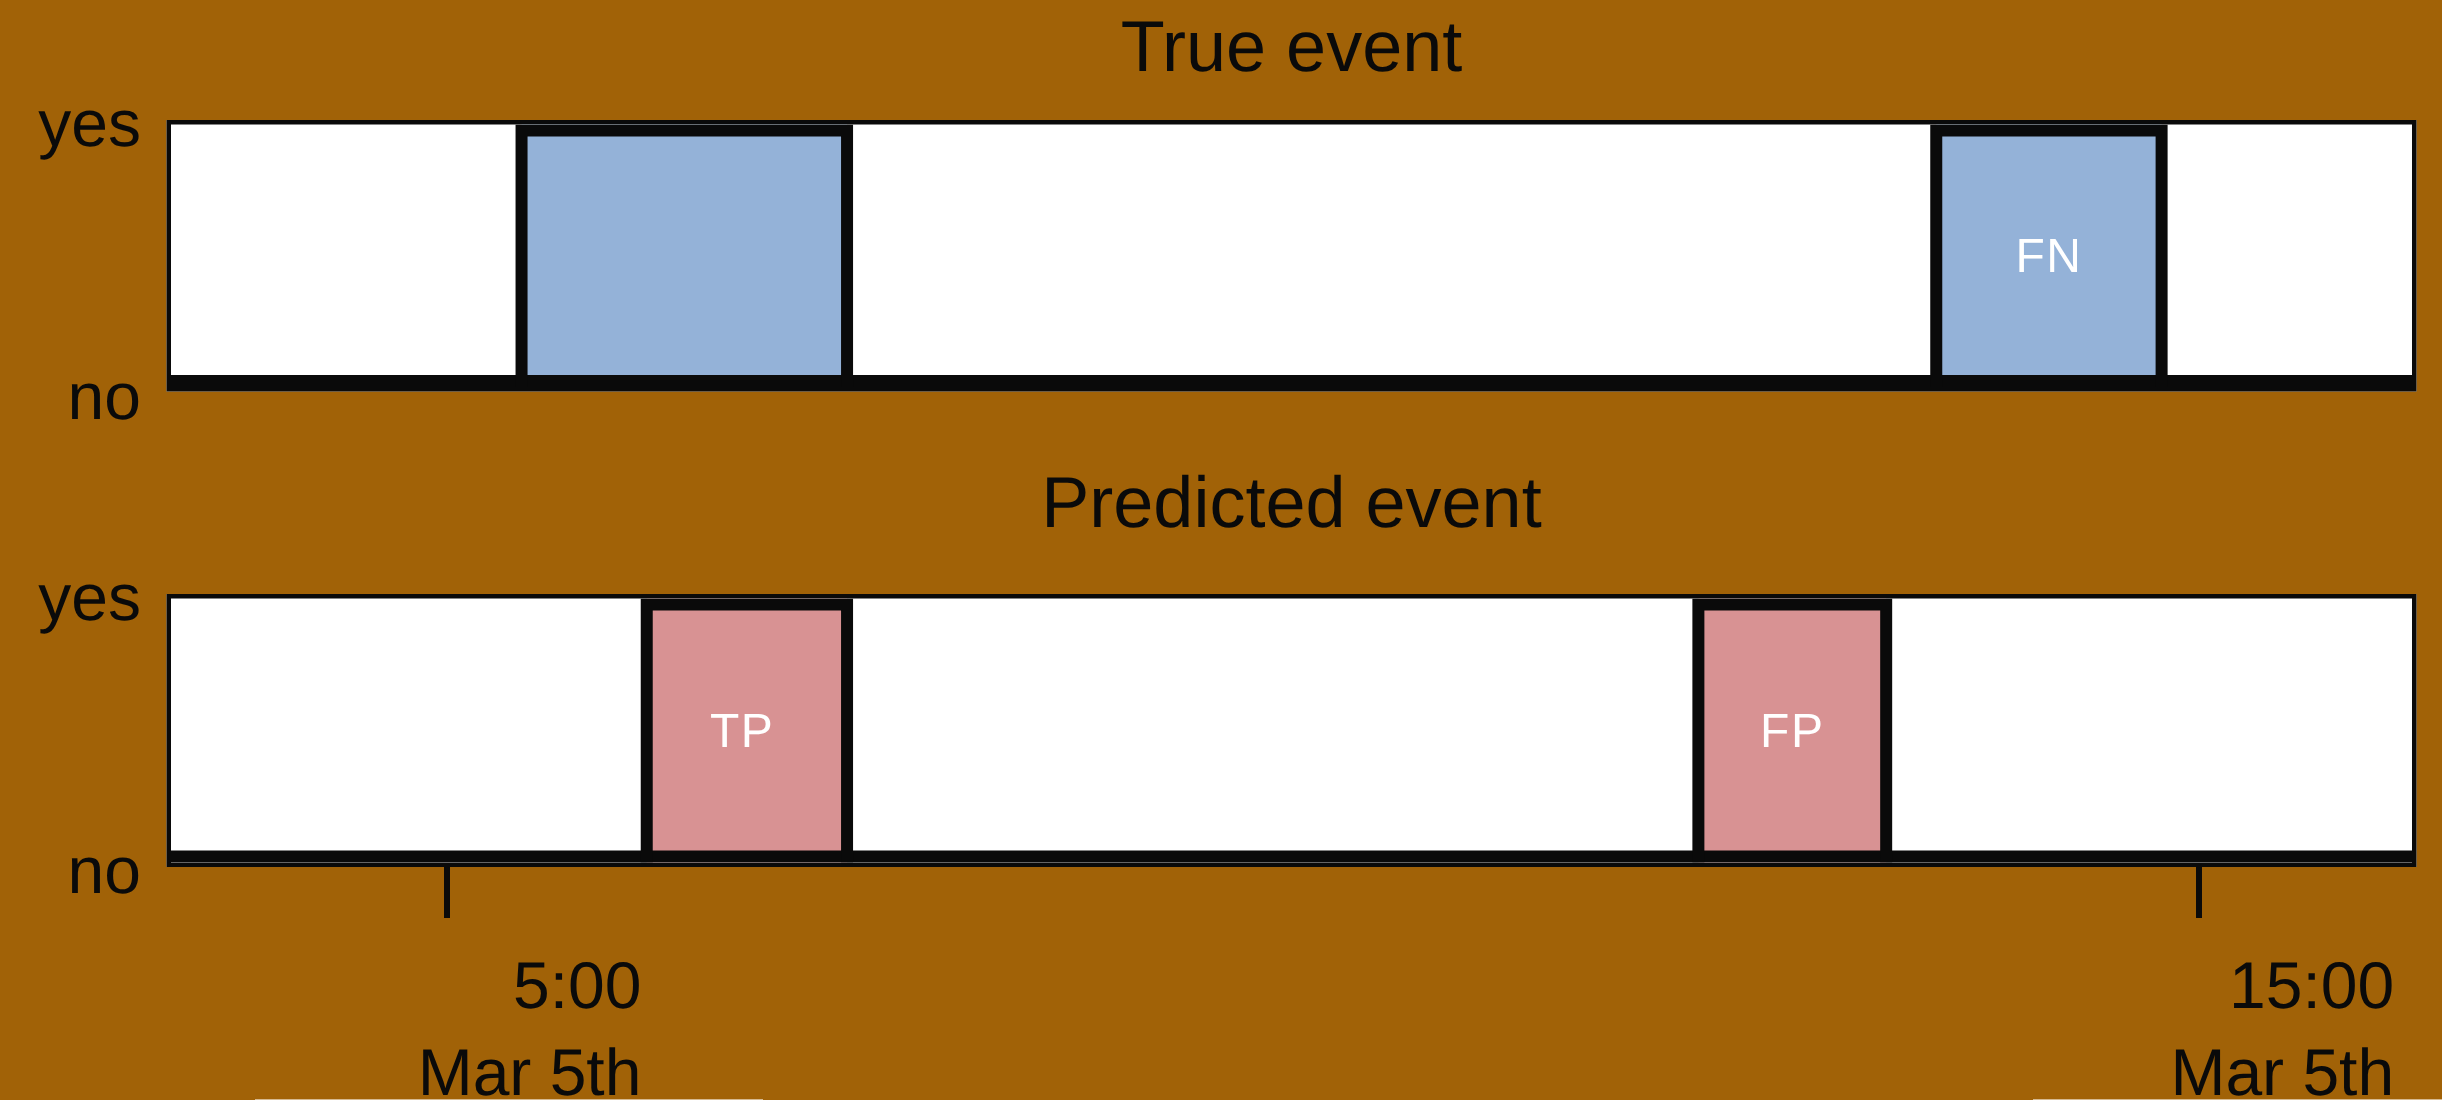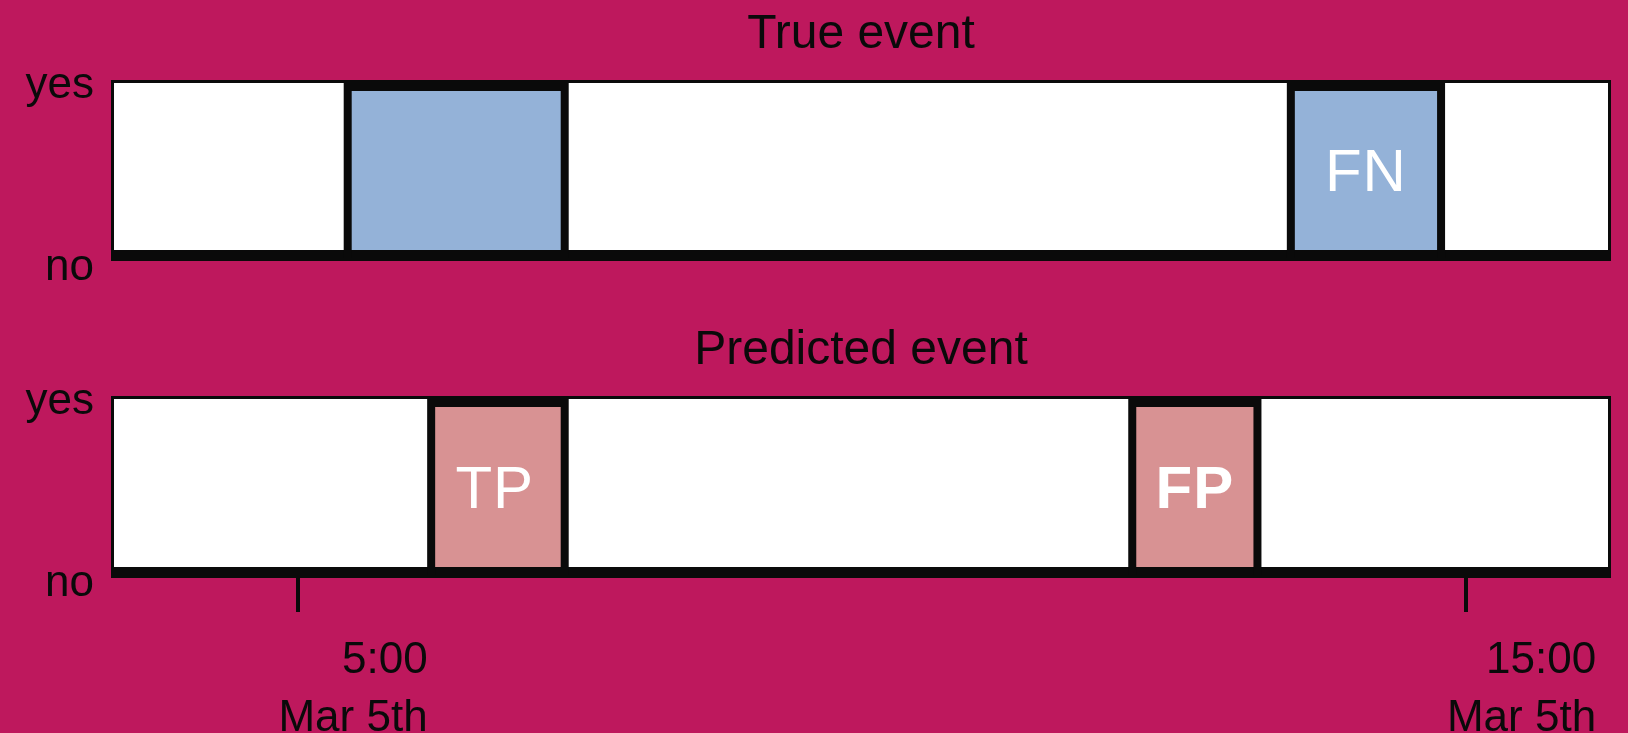--- a/index.html
+++ b/index.html
@@ -1,43 +1,43 @@
 <!DOCTYPE html>
 <html><head>
 <meta charset="utf-8">
 <style>
   html,body{margin:0;padding:0;background:#ffffff;}
   .figure{
-    position:relative;width:1628px;height:733px;background:#be185d;
+    position:relative;width:1628px;height:733px;background:#a16207;
     font-family:"Liberation Sans", sans-serif;color:#0a0a0a;overflow:hidden;
   }
   .chart{position:absolute;inset:0;}
   .chart-title{
     position:absolute;left:111px;width:1500px;text-align:center;
     font-size:48px;line-height:1.1;white-space:nowrap;
   }
   #chart-0 .chart-title{top:6px;}
-  #chart-1 .chart-title{top:322px;}
+  #chart-1 .chart-title{top:310px;}
   .plot{
     position:absolute;box-sizing:border-box;background:#ffffff;
     border:3px solid #0a0a0a;
   }
   .plot svg{position:absolute;left:0;top:0;display:block;}
   .ylabel{
     position:absolute;left:0;width:94px;height:50px;text-align:right;
     font-size:44px;display:flex;align-items:center;justify-content:flex-end;
     line-height:1;
   }
   .ylabel-c0-yes{top:58px;}
   .ylabel-c0-no{top:240px;}
   .ylabel-c1-yes{top:374px;}
   .ylabel-c1-no{top:556px;}
   .event-label{
     position:absolute;top:0;height:100%;display:flex;align-items:center;
-    justify-content:center;font-size:60px;letter-spacing:1px;
+    justify-content:center;font-size:32px;letter-spacing:1px;
   }
   .x-tick{position:absolute;width:4px;height:34px;background:#0a0a0a;}
   .x-tick-label{
     position:absolute;width:260px;text-align:right;font-size:44px;
     line-height:1.32;
     margin-top:15px;
   }
   .x-tick-label div{white-space:nowrap;}
 </style>
 </head>
@@ -67,21 +67,21 @@
     <div class="ylabel ylabel-c1-no">no</div>
     <div class="plot" style="left: 111px; top: 396px; width: 1500px; height: 182px;">
         <svg width="1494" height="176" viewBox="0 0 1494 176">
           <rect x="317.16201117318434" y="0" width="133.54189944134083" height="176" fill="#d89293"></rect>
           <rect x="1018.2569832402236" y="0" width="125.19553072625683" height="176" fill="#d89293"></rect>
           <path d="M 0 172 H 1494" stroke="#0a0a0a" stroke-width="8" fill="none"></path>
           <path d="M 317.16201117318434 176 V 4 H 450.70391061452517 V 176" stroke="#0a0a0a" stroke-width="8" fill="none"></path>
           <path d="M 1018.2569832402236 176 V 4 H 1143.4525139664804 V 176" stroke="#0a0a0a" stroke-width="8" fill="none"></path>
         </svg>
         <div class="event-label" style="left: 314px; width: 133.542px; color: rgb(255, 255, 255);">TP</div>
-        <div class="event-label" style="left: 1018.26px; width: 125.196px; color: rgb(255, 255, 255); font-weight: bold;">FP</div>
+        <div class="event-label" style="left: 1018.26px; width: 125.196px; color: rgb(255, 255, 255);">FP</div>
       </div>
   <div class="x-tick" style="left: 295.62px; top: 578px;"></div>
       <div class="x-tick-label" style="left: 167.62px; top: 614px;">
         <div>5:00</div>
         <div>Mar 5th</div>
       </div>
       <div class="x-tick" style="left: 1464.11px; top: 578px;"></div>
       <div class="x-tick-label" style="left: 1336.11px; top: 614px;">
         <div>15:00</div>
         <div>Mar 5th</div>

